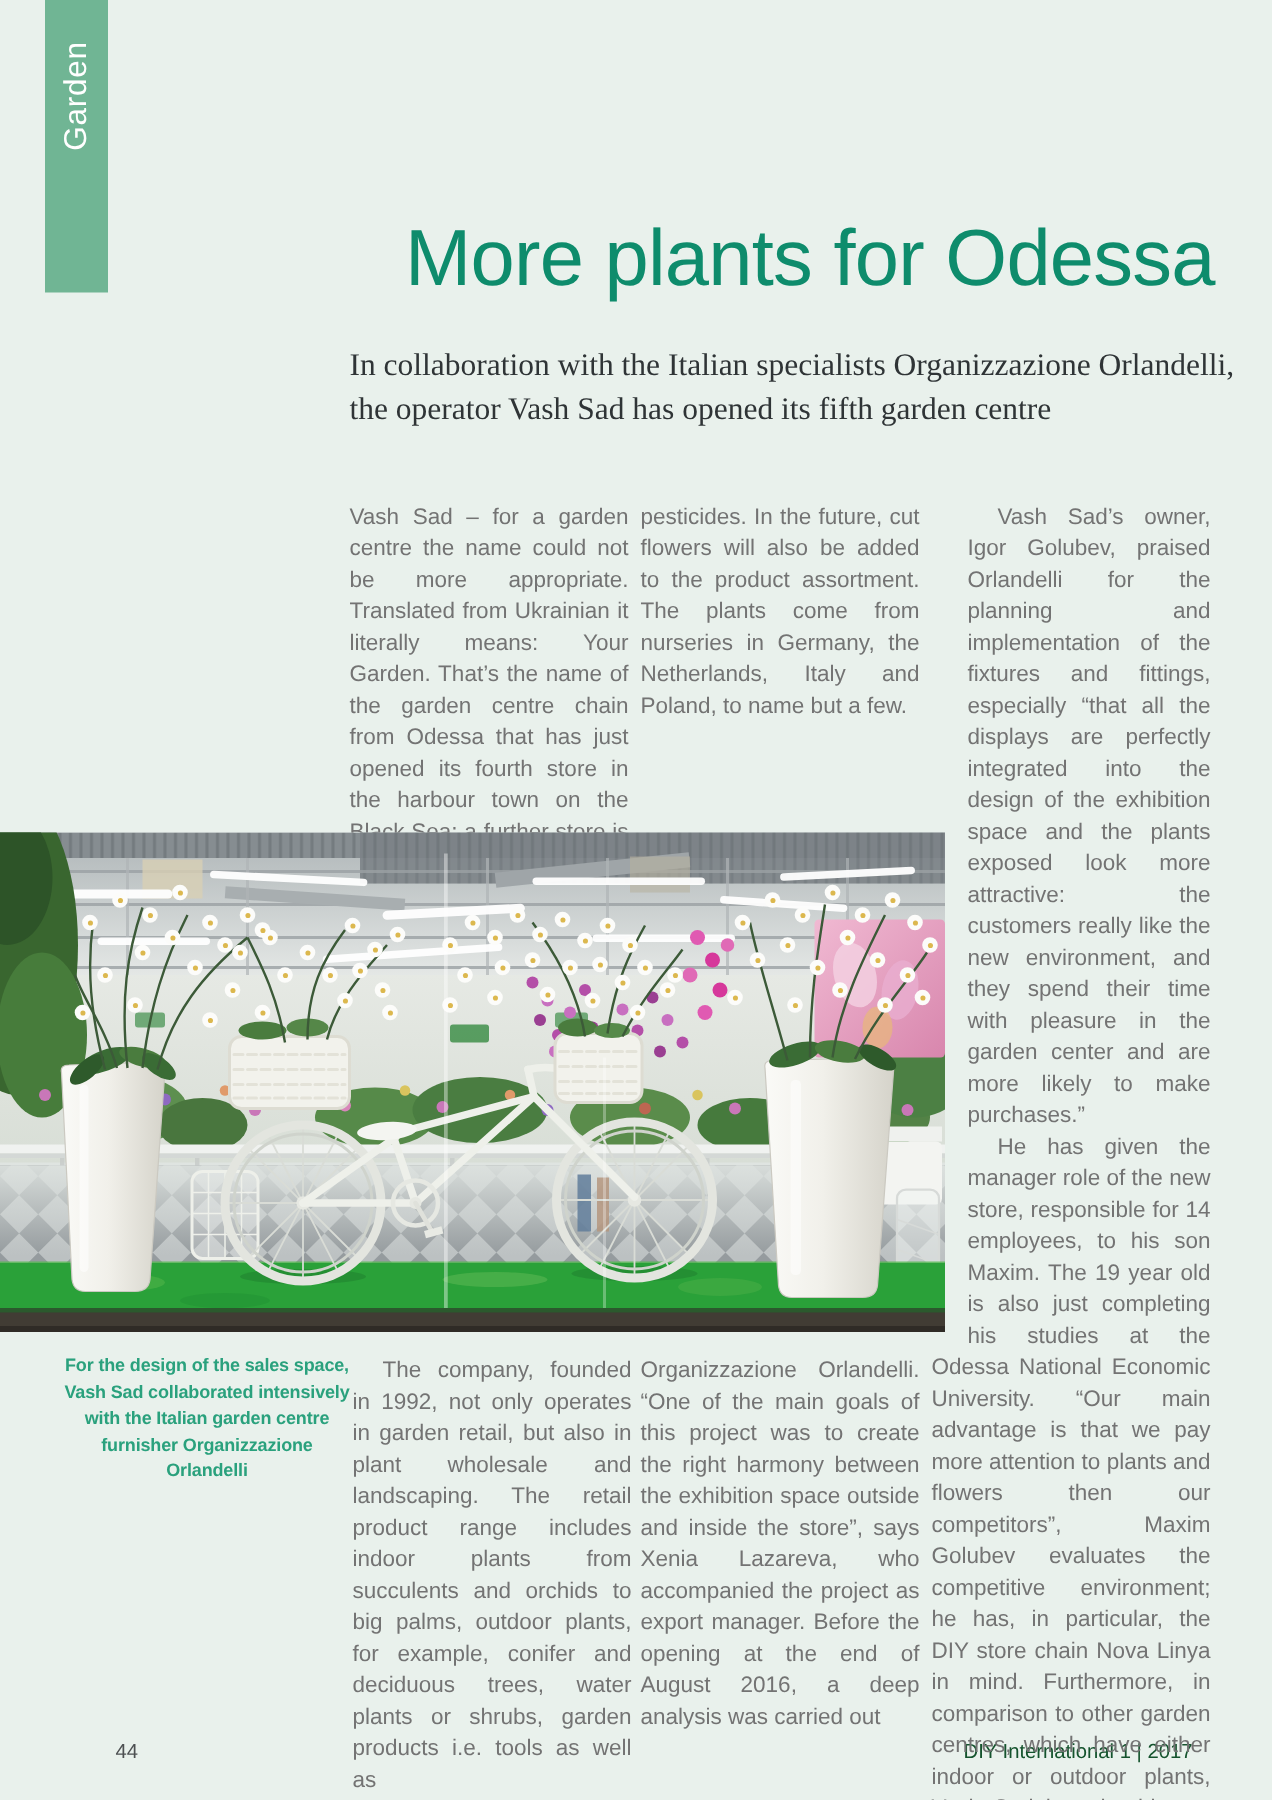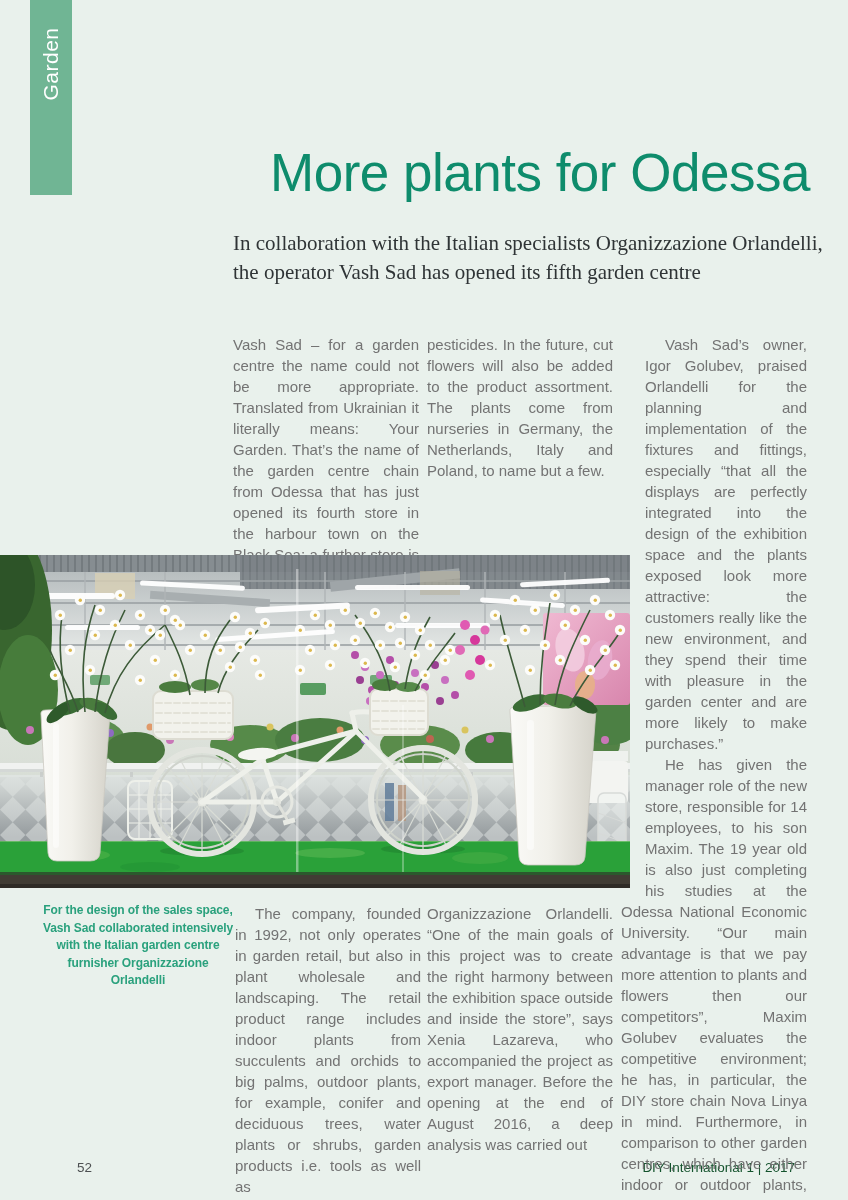--- a/index.html
+++ b/index.html
@@ -475,16 +475,16 @@
 
       <g fill="#ffffff">
         <rect x="296" y="14" width="2.5" height="303" opacity="0.4"></rect>
         <rect x="402" y="150" width="2" height="167" opacity="0.3"></rect>
       </g>
     </svg>
   </figure>
 
   <p class="caption">For the design of the sales space, Vash Sad collaborated intensively with the Italian garden centre furnisher Organizzazione Orlandelli</p>
 
-  <div class="footer-left">52</div>
+  <div class="footer-left">44</div>
   <div class="footer-right">DIY International 1 | 2017</div>
 
 </div>
 
 </body></html>

